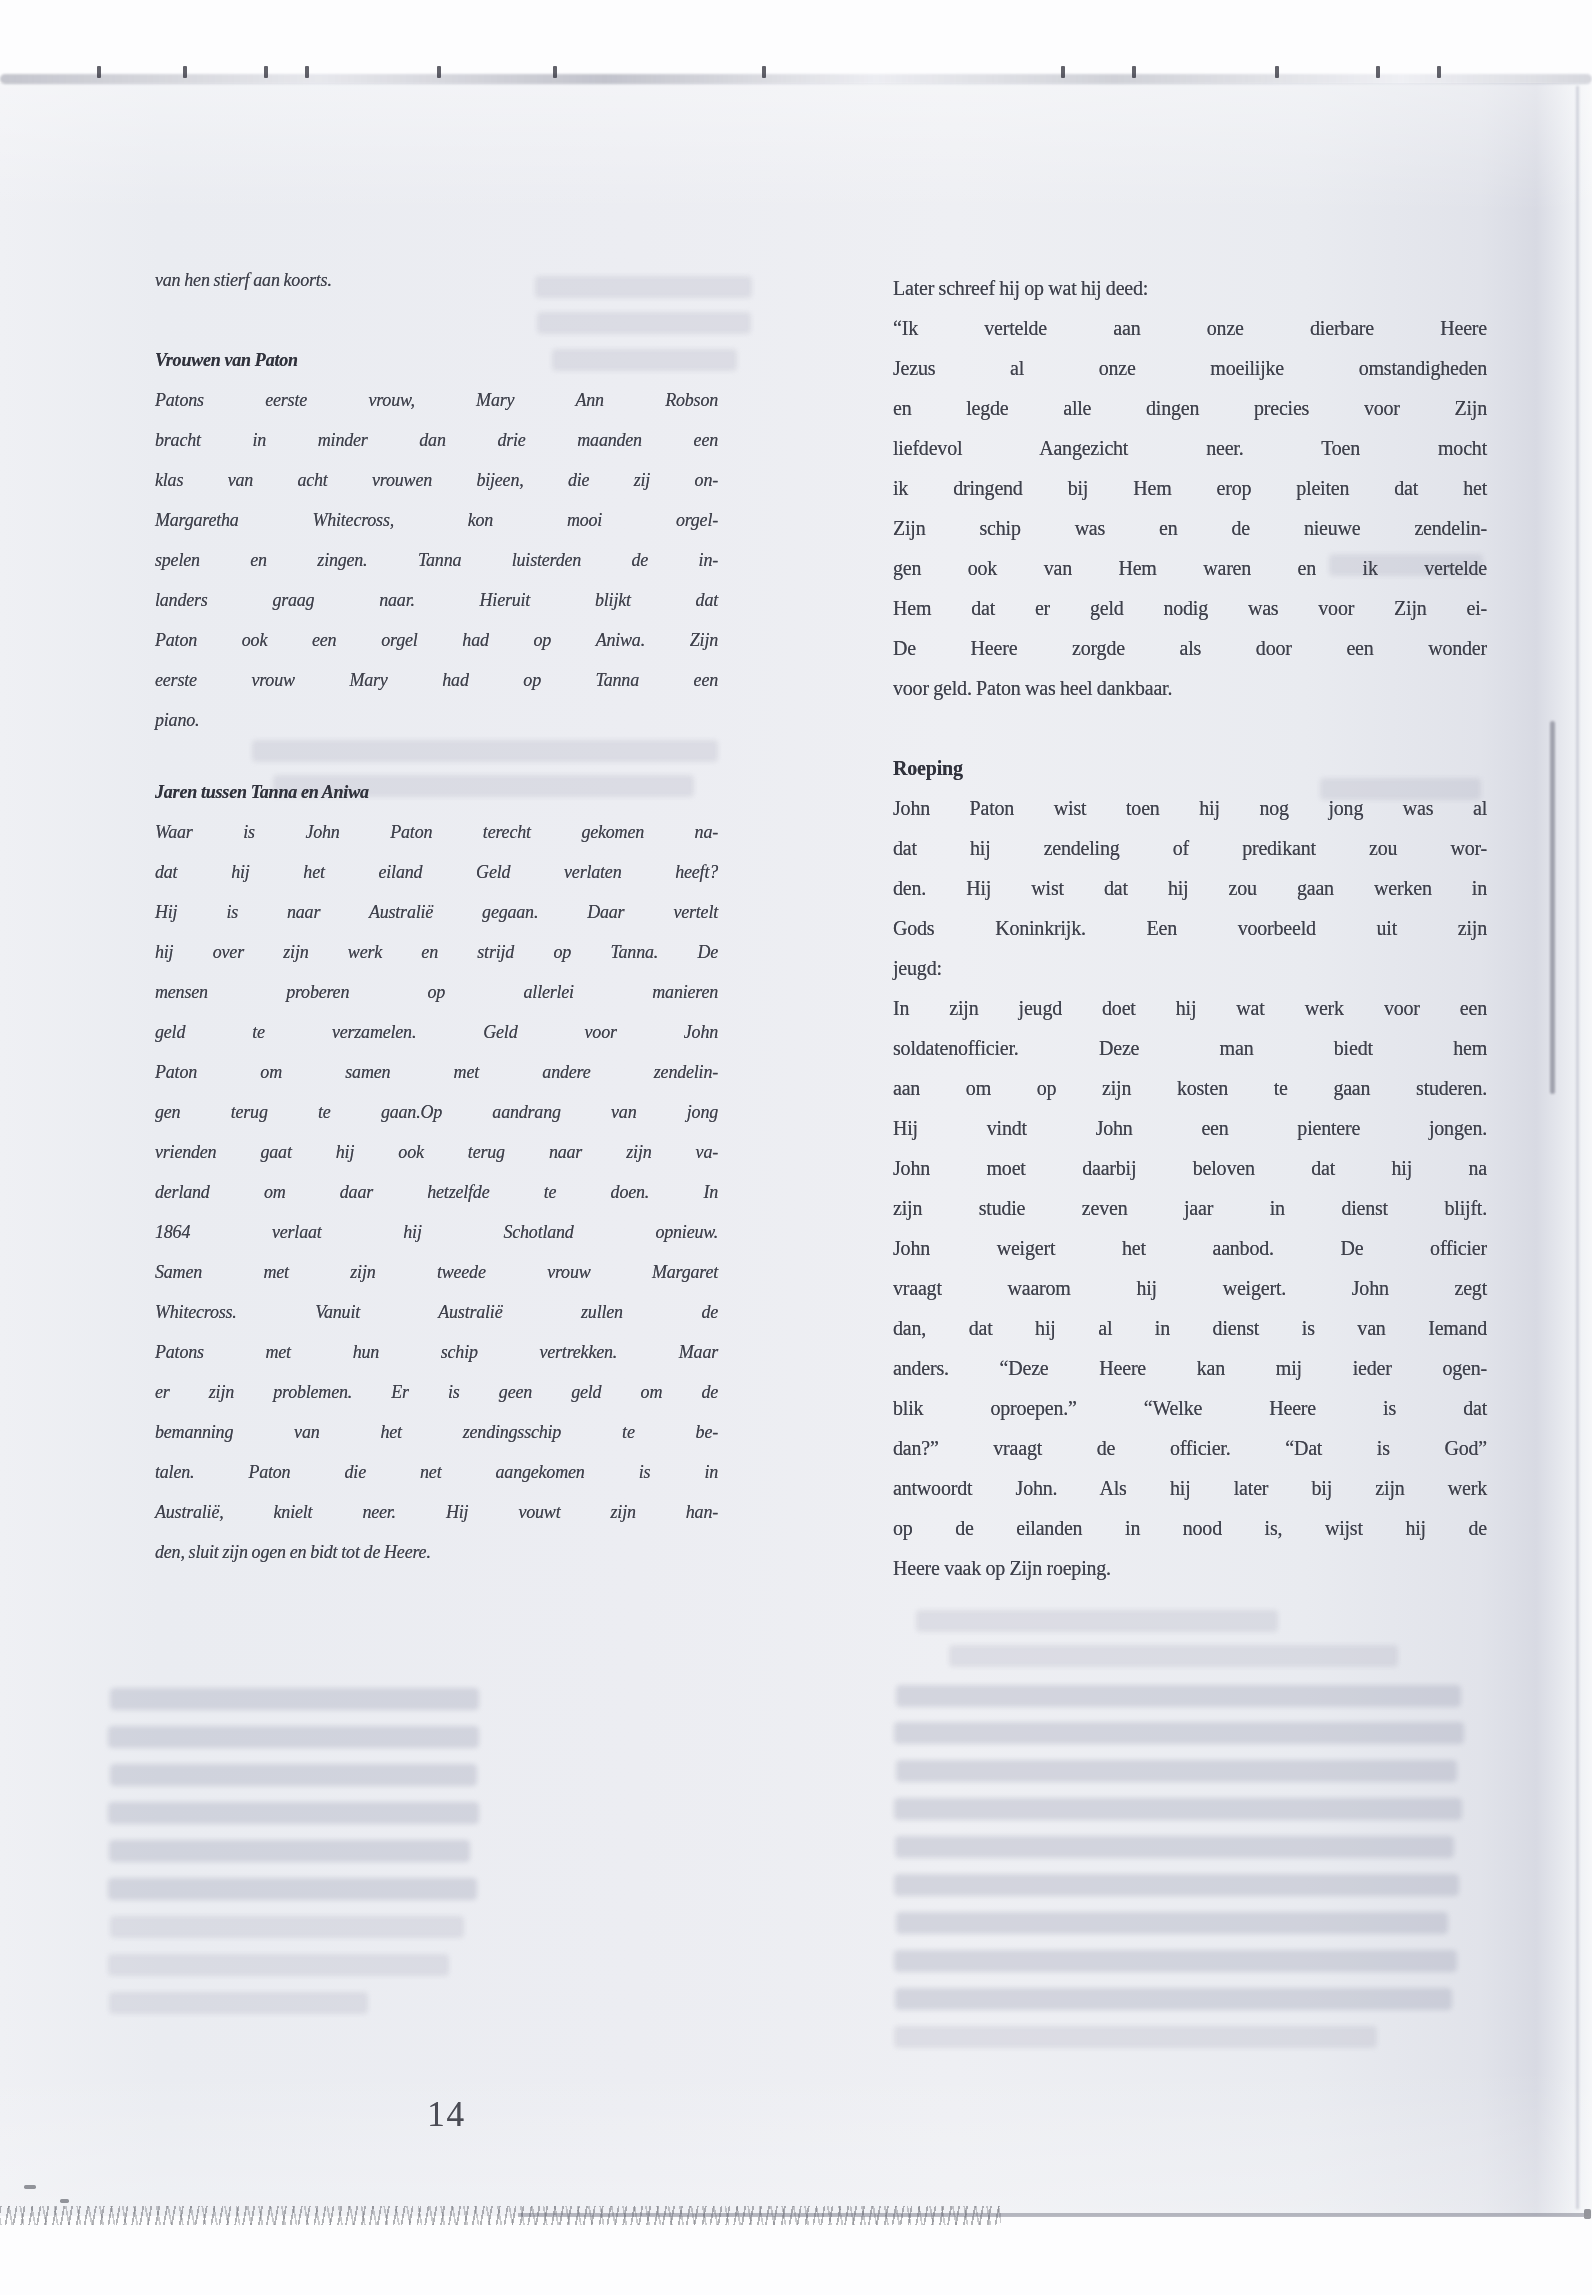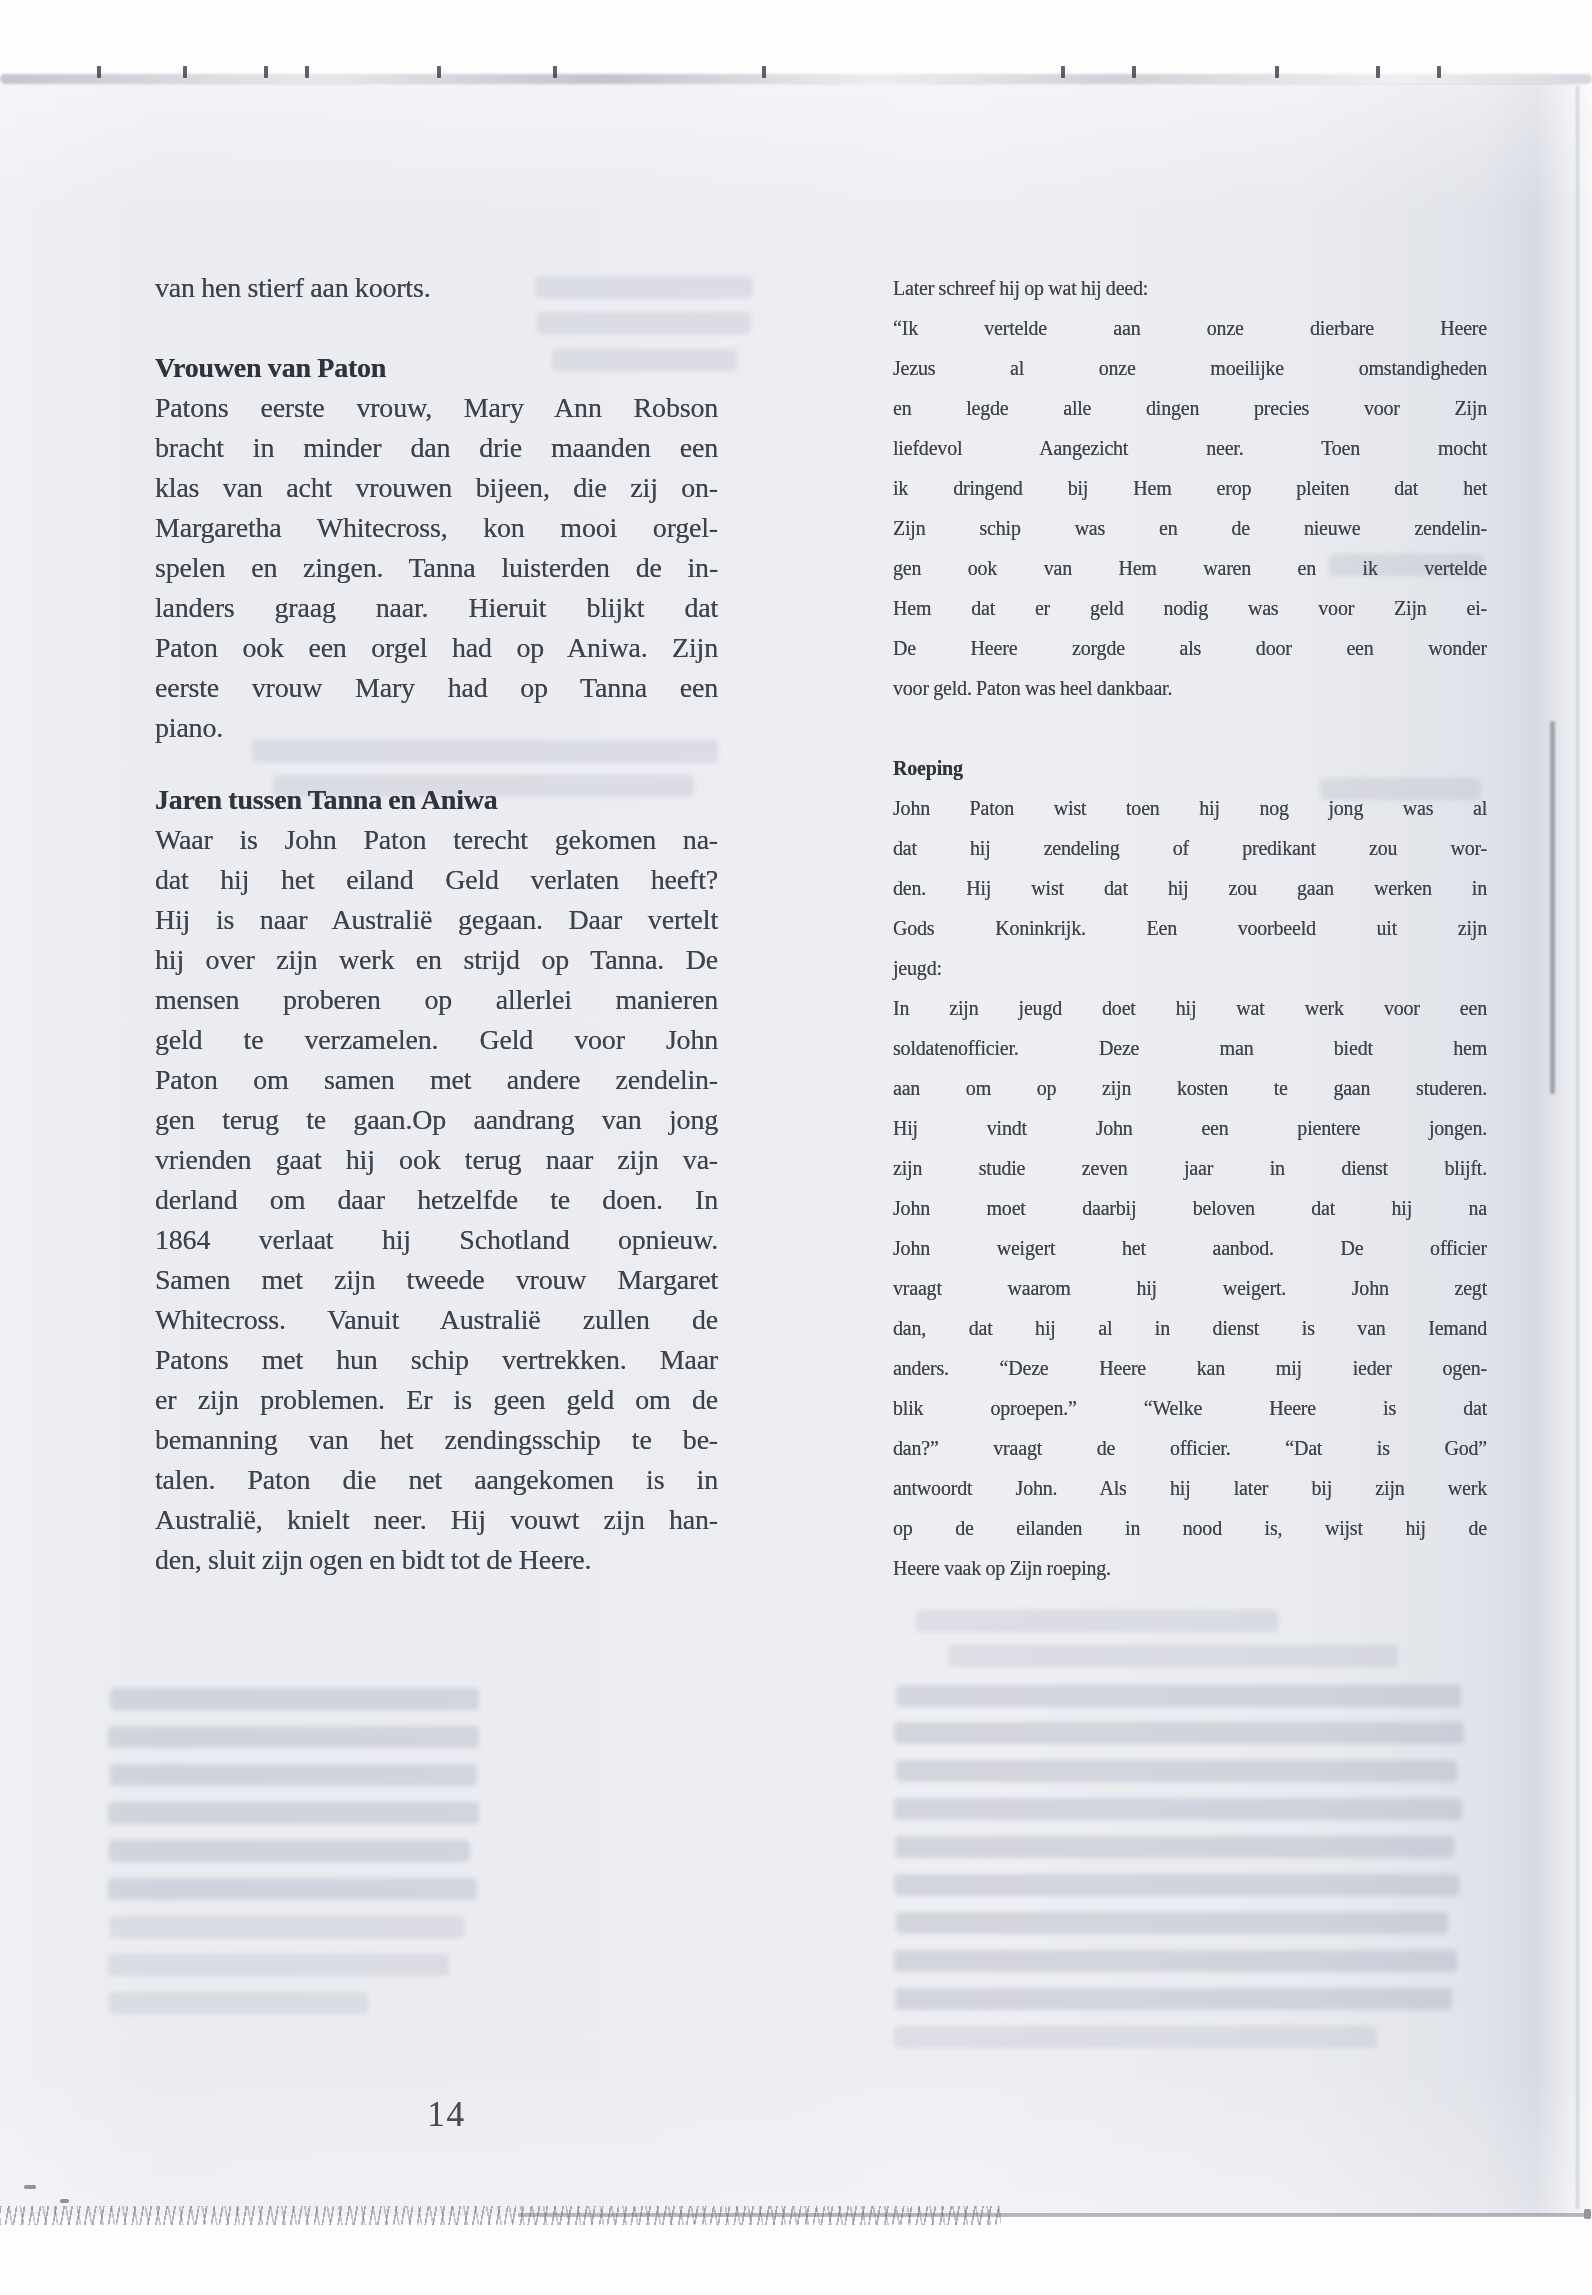--- a/index.html
+++ b/index.html
@@ -35,21 +35,21 @@
       repeating-linear-gradient(80deg, rgba(40,42,52,.38) 0 1.7px, transparent 1.7px 11.2px);
     filter:blur(0.3px);
   }
   .bottom-line{position:absolute;left:518px;top:2213px;width:1066px;height:3.5px;background:rgba(120,122,135,.5);filter:blur(0.5px);}
   .speck{position:absolute;background:rgba(50,52,62,.5);border-radius:1.7px;}
   
   .edge-line{position:absolute;left:1550px;top:721px;width:5.2px;height:373px;background:rgba(108,110,124,.55);filter:blur(1px);border-radius:2.6px;}
   .edge-faint{position:absolute;left:1576px;top:86px;width:2.6px;height:2123px;background:rgba(170,173,188,.45);filter:blur(0.9px);}
   
   .col{position:absolute;color:#3f414c;text-shadow:0 0 0.6px rgba(63,65,76,.75);}
-  .col-left {left:155px; top:268px; width:563px; font-size:28px;}
+  .col-left {left:155px; top:260px; width:563px; font-size:18px;font-style:italic;}
   .col-right{left:893px;top:268px; width:594px; font-size:20px;}
   .tl{height:40px;line-height:40px;letter-spacing:-0.2px;word-spacing:-0.4px;text-align:left;}
   .tl.just{text-align:justify;text-align-last:justify;}
   .tl.bold{font-weight:700;color:#30323c;}
   
   .ghost{position:absolute;height:21.6px;border-radius:4.3px;background:rgba(128,132,155,.16);filter:blur(2.6px);}
   .ghost.dk{background:rgba(118,122,148,.22);}
   .page-number{
     position:absolute;left:412px;top:2095px;width:69px;text-align:center;
     font-size:35px;color:#4b4c55;letter-spacing:1.7px;text-shadow:0 0 0.6px rgba(75,76,85,.7);
@@ -158,22 +158,22 @@
       <div class="tl bold" style="margin-top: 40px;">Roeping</div>
       <div class="tl just">John Paton wist toen hij nog jong was al</div>
       <div class="tl just">dat hij zendeling of predikant zou wor-</div>
       <div class="tl just">den. Hij wist dat hij zou gaan werken in</div>
       <div class="tl just">Gods Koninkrijk. Een voorbeeld uit zijn</div>
       <div class="tl">jeugd:</div>
       <div class="tl just">In zijn jeugd doet hij wat werk voor een</div>
       <div class="tl just">soldatenofficier. Deze man biedt hem</div>
       <div class="tl just">aan om op zijn kosten te gaan studeren.</div>
       <div class="tl just">Hij vindt John een pientere jongen.</div>
+      <div class="tl just">John moet daarbij beloven dat hij na</div>
       <div class="tl just">zijn studie zeven jaar in dienst blijft.</div>
-      <div class="tl just">John moet daarbij beloven dat hij na</div>
       <div class="tl just">John weigert het aanbod. De officier</div>
       <div class="tl just">vraagt waarom hij weigert. John zegt</div>
       <div class="tl just">dan, dat hij al in dienst is van Iemand</div>
       <div class="tl just">anders. “Deze Heere kan mij ieder ogen-</div>
       <div class="tl just">blik oproepen.” “Welke Heere is dat</div>
       <div class="tl just">dan?” vraagt de officier. “Dat is God”</div>
       <div class="tl just">antwoordt John. Als hij later bij zijn werk</div>
       <div class="tl just">op de eilanden in nood is, wijst hij de</div>
       <div class="tl">Heere vaak op Zijn roeping.</div>
     </div>

